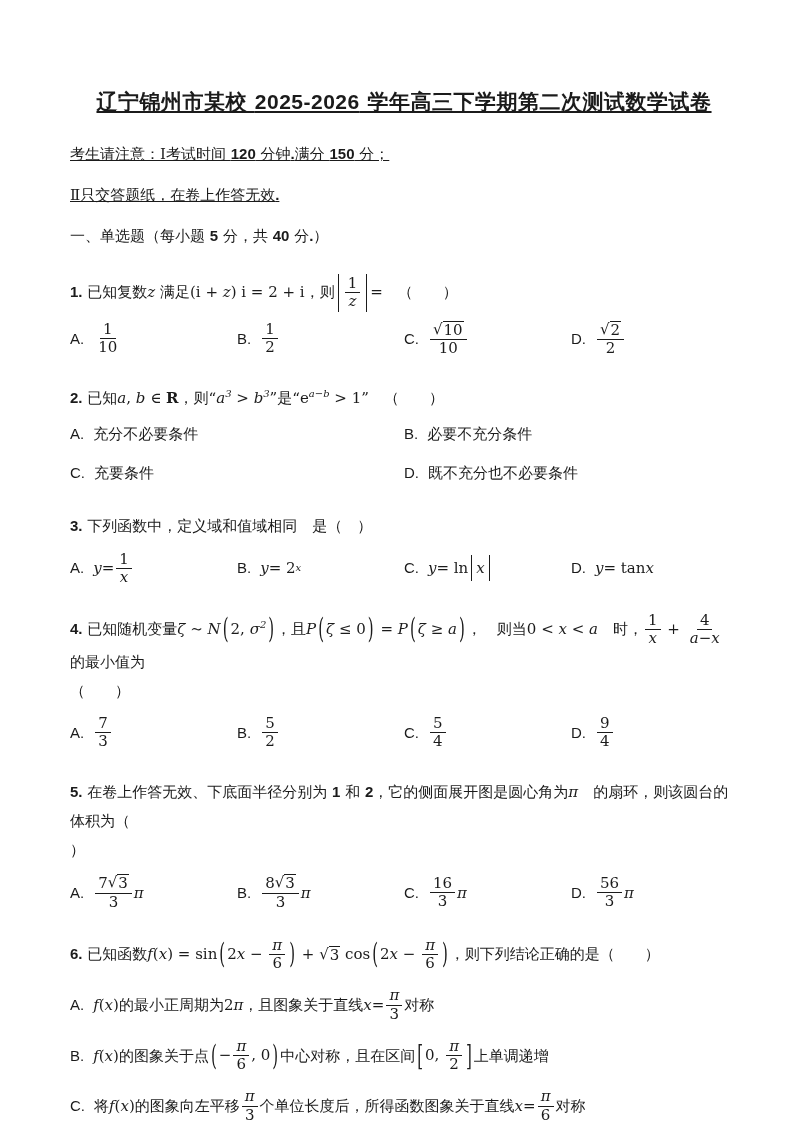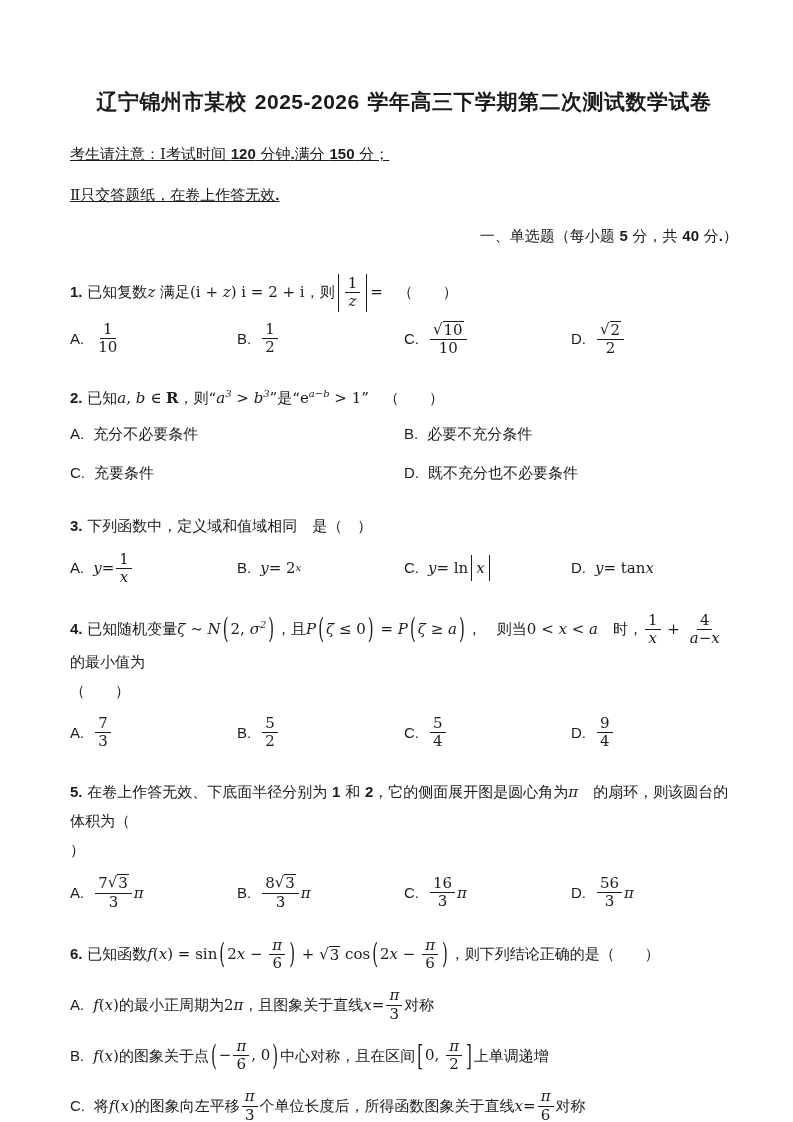--- a/index.html
+++ b/index.html
@@ -3,23 +3,23 @@
 <meta charset="utf-8">
 <style>
   html,body{margin:0;padding:0;background:#fff;}
   .page{
     width:793px;height:1122px;box-sizing:border-box;
     padding:88px 55px 0 70px;position:relative;overflow:hidden;
     background:#fff;color:#1b1b1b;
     font-family:"DejaVu Serif","Liberation Serif",serif;
     font-size:15px;
   }
-  .title{font-size:21px;font-weight:700;text-align:center;margin:0 0 26px 0;letter-spacing:.5px;}
+  .title{font-size:21px;font-weight:700;text-align:center;margin:0 0 26px 0;letter-spacing:.5px;text-decoration:underline;}
   .notice{margin:0 0 17px 0;line-height:1.6;text-decoration:underline;}
-  .section{margin:2px 0 0 0;line-height:1.6;text-align:right;}
+  .section{margin:2px 0 0 0;line-height:1.6;}
   .question{margin-top:26px;}
   .stem{line-height:1.95;}
   .opts{margin-top:9px;}
   .row4{display:grid;grid-template-columns:repeat(4,1fr);align-items:center;}
   .grid2{display:grid;grid-template-columns:repeat(2,1fr);row-gap:15px;}
   .list .option{margin-top:15px;}
   .option{display:flex;align-items:center;column-gap:9px;line-height:1.6;flex-wrap:wrap;}
   .olabel{font-family:"Liberation Sans","DejaVu Sans",sans-serif;}
   .ocontent{display:inline-flex;align-items:center;flex-wrap:wrap;}
   .tx{font-family:inherit;}

